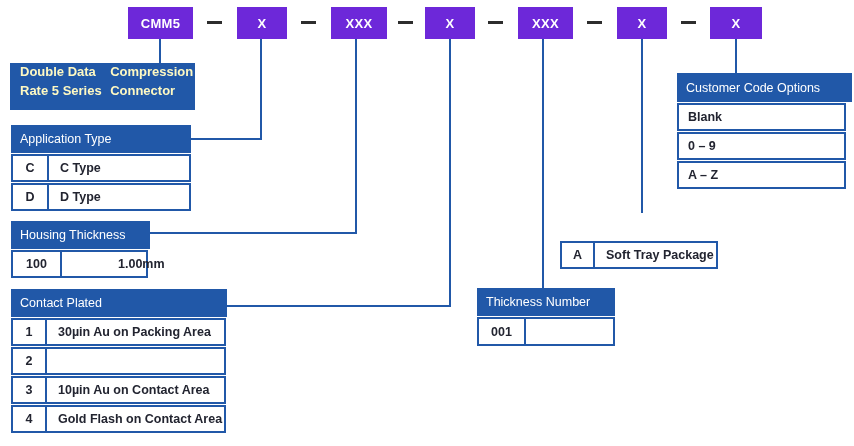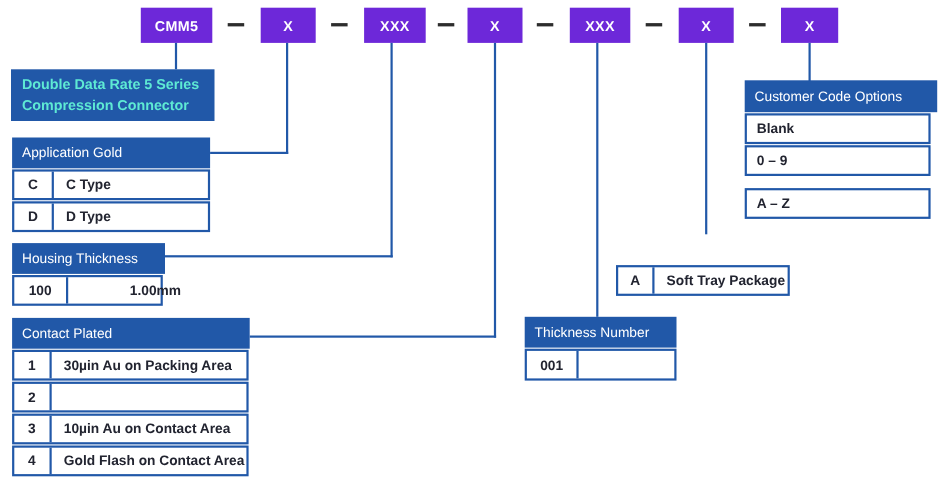--- a/index.html
+++ b/index.html
@@ -14,22 +14,22 @@
     font-size:13px;font-weight:700;letter-spacing:.3px;
   }
   .dash{position:absolute;top:21px;width:15px;height:3px;background:#2d2d2d;}
   
   .vline,.hline{position:absolute;background:#2158a8;}
   .vline{width:2px;}
   .hline{height:2px;}
   
   .series-box{
     position:absolute;left:10px;top:63px;width:185px;height:47px;background:#2158a8;
-    color:#5eead4;font-size:13px;font-weight:600;line-height:1.45;
-    display:flex;flex-direction:column;justify-content:center;padding-left:10px;box-sizing:border-box;
+    color:#fef9c3;font-size:13px;font-weight:600;line-height:1.45;
+    display:flex;flex-direction:row;justify-content:center;padding-left:10px;box-sizing:border-box;
   }
   
   .tbl-header{
     position:absolute;height:28px;background:#2158a8;color:#ffffff;
     font-size:12.5px;font-weight:400;display:flex;align-items:center;
     padding-left:9px;box-sizing:border-box;
   }
   
   .tbl-row{
     position:absolute;height:28px;background:#ffffff;border:2px solid #2158a8;
@@ -83,21 +83,21 @@
 
   <div class="vline" style="left:641px;top:39px;height:174px;"></div>
 
   <div class="vline" style="left:735px;top:39px;height:35px;"></div>
 
   <div class="series-box">
     <span>Double Data Rate 5 Series</span>
     <span>Compression Connector</span>
   </div>
 
-  <div class="tbl-header" style="left:11px;top:125px;width:180px;">Application Gold</div>
+  <div class="tbl-header" style="left:11px;top:125px;width:180px;">Application Type</div>
   <div class="tbl-row" style="left:11px;top:154px;width:180px;">
     <div class="code" style="width:36px;">C</div>
     <div class="desc">C Type</div>
   </div>
   <div class="tbl-row" style="left:11px;top:183px;width:180px;">
     <div class="code" style="width:36px;">D</div>
     <div class="desc">D Type</div>
   </div>
 
   <div class="tbl-header" style="left:11px;top:221px;width:139px;">Housing Thickness</div>
@@ -134,17 +134,17 @@
     <div class="desc">Soft Tray Package</div>
   </div>
 
   <div class="tbl-header" style="left:677px;top:73px;width:175px;height:29px;">Customer Code Options</div>
   <div class="cc-row" style="left:677px;top:103px;width:169px;">
     <span>Blank</span>
   </div>
   <div class="cc-row" style="left:677px;top:132px;width:169px;">
     <span>0 – 9</span>
   </div>
-  <div class="cc-row" style="left:677px;top:161px;width:169px;margin-top:10px;">
+  <div class="cc-row" style="left:677px;top:161px;width:169px;">
     <span>A – Z</span>
   </div>
 
 </div>
 
 </body></html>

